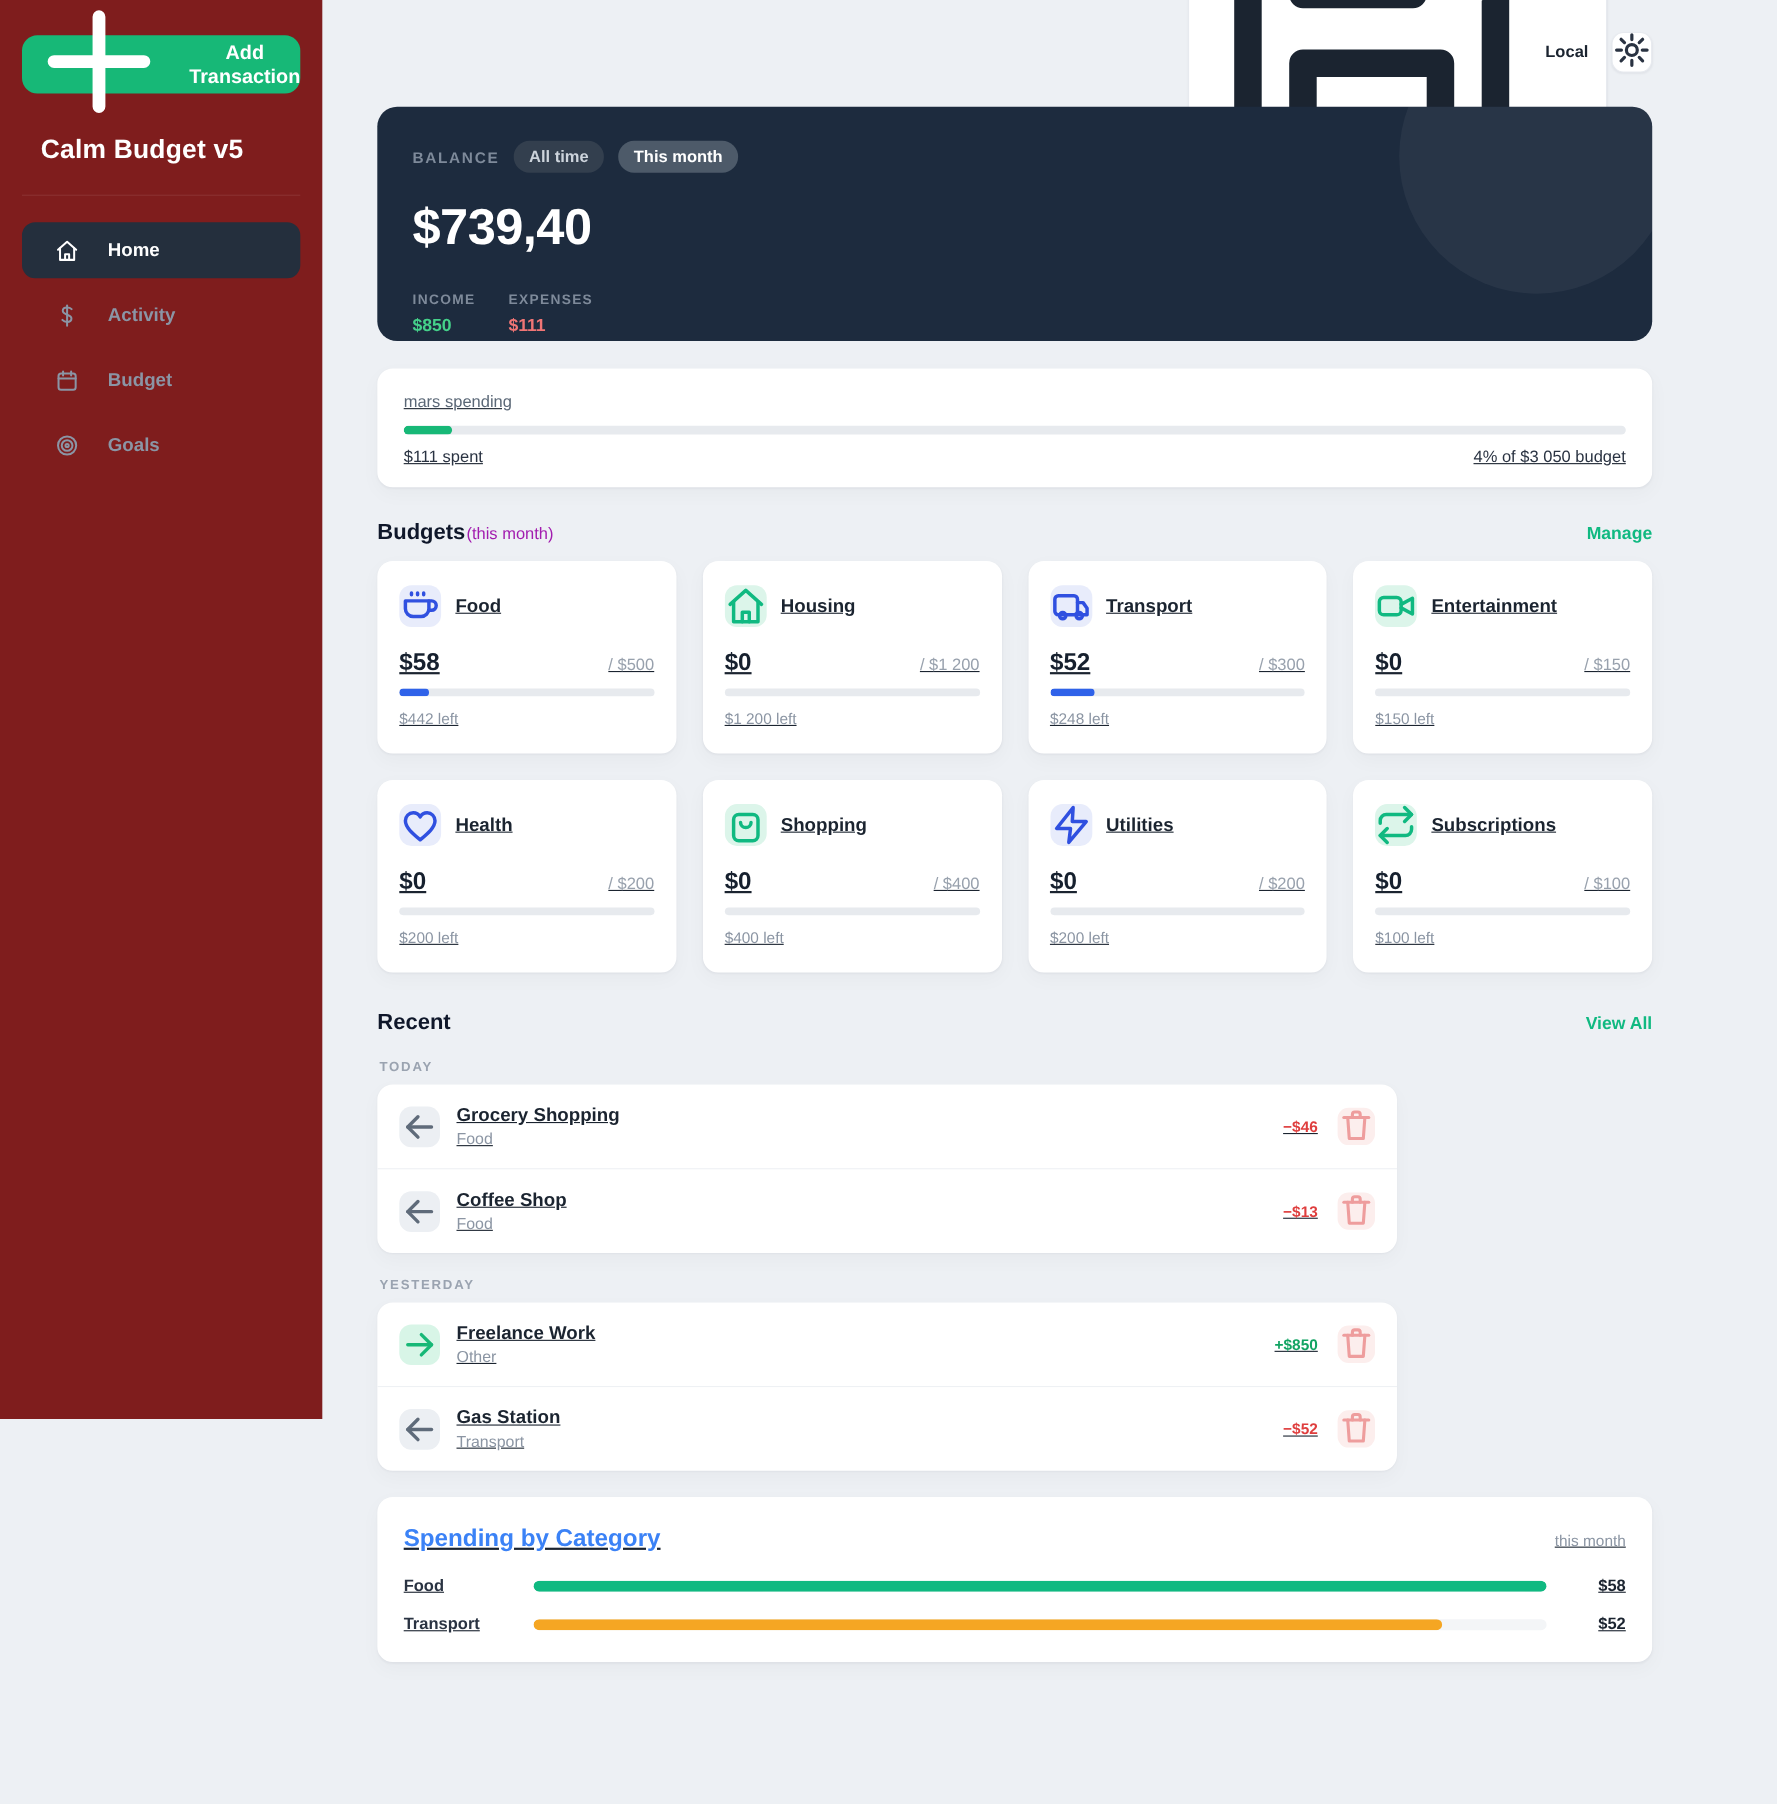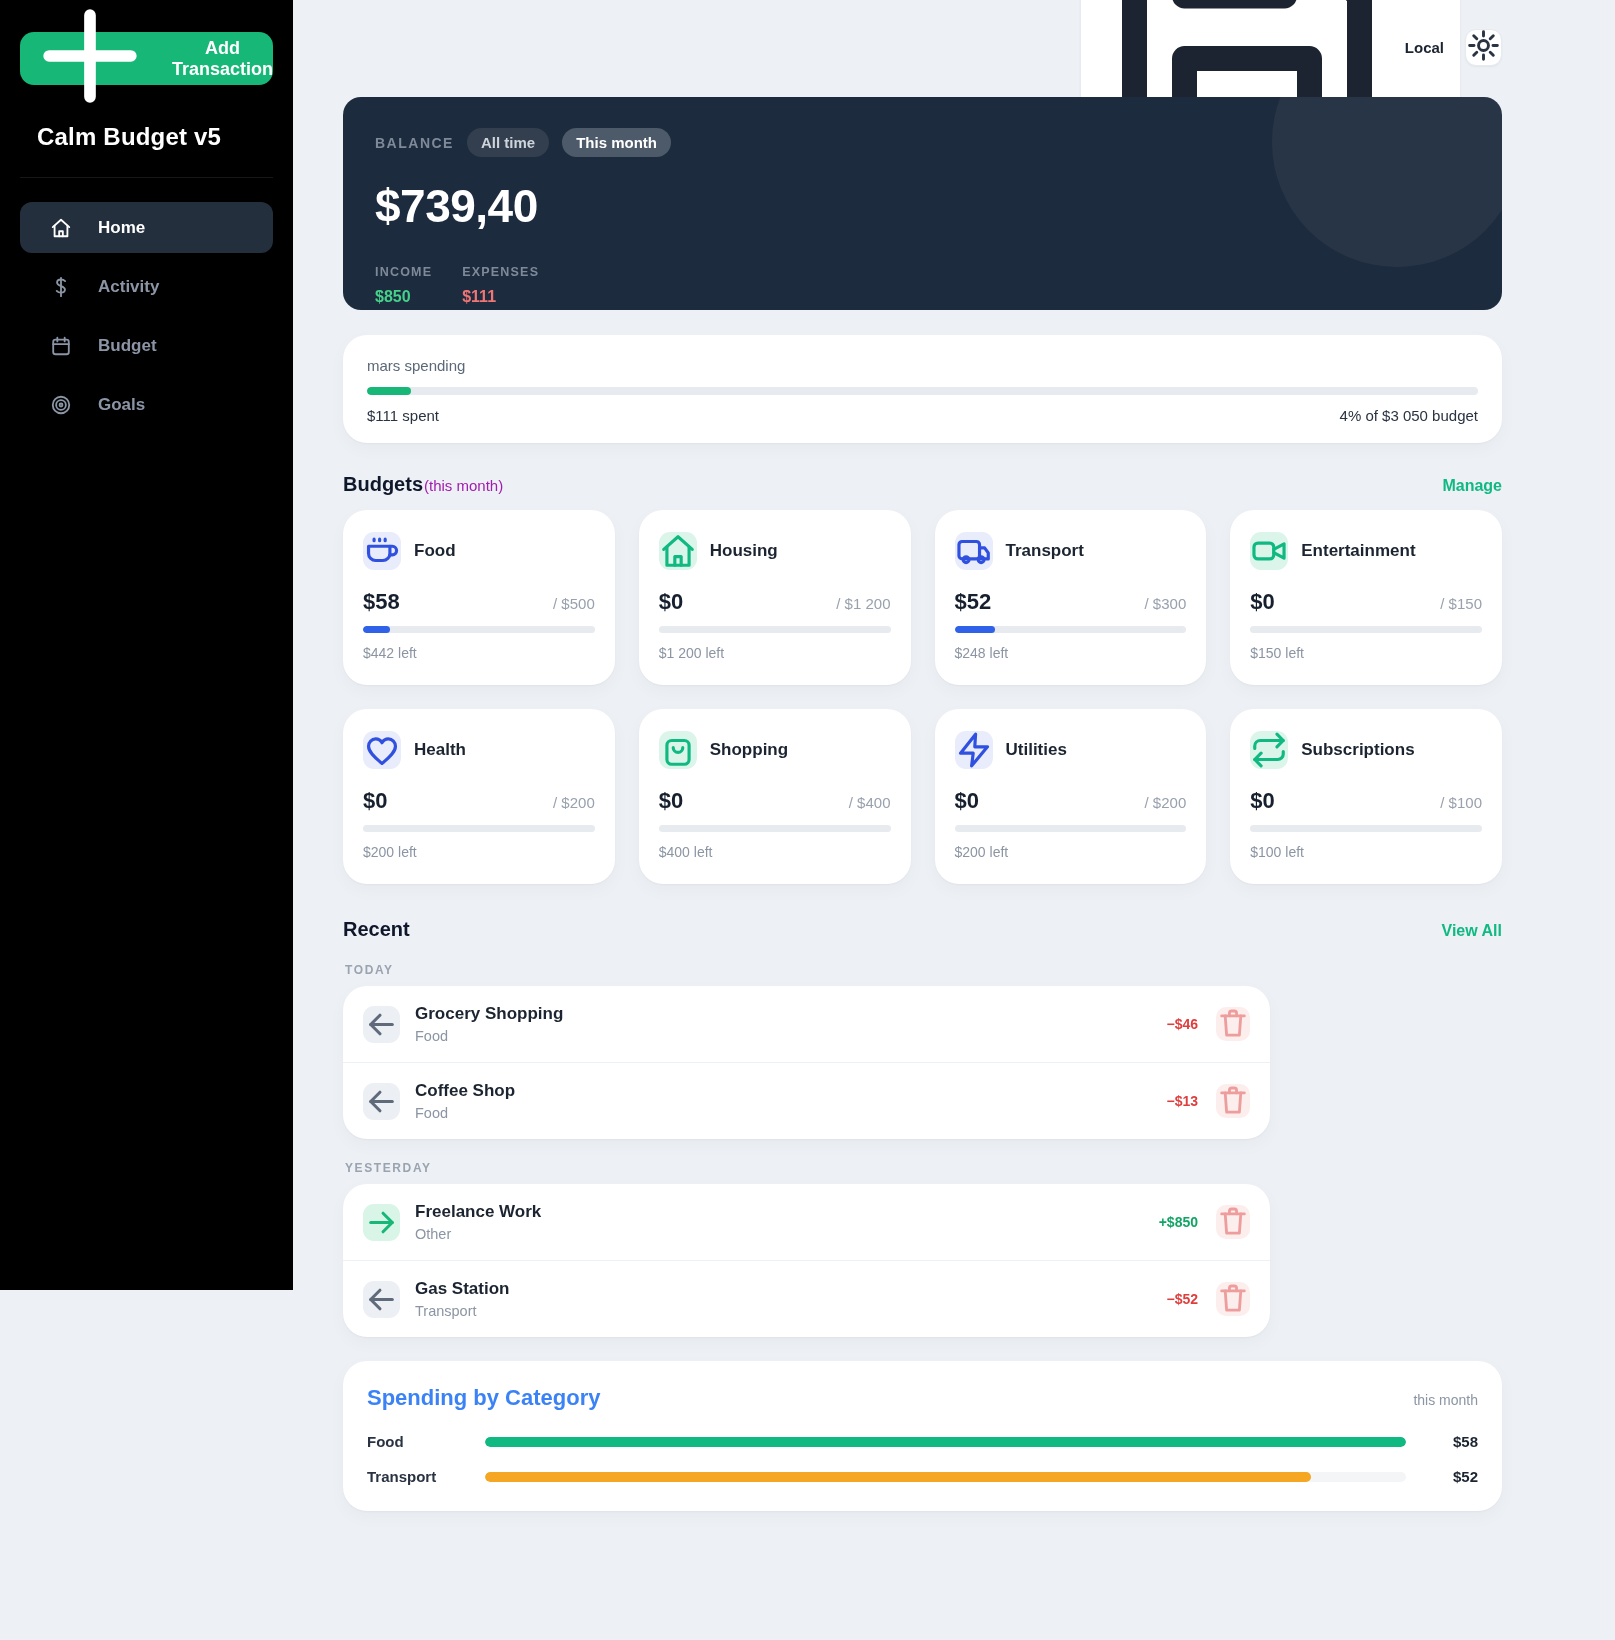--- a/index.html
+++ b/index.html
@@ -9,21 +9,21 @@
     background:#edf0f4;
     color:#1b2430;
     width:1615px; height:1640px;
     overflow:hidden;
   }
   .page { display:flex; width:1615px; height:1640px; }
 
   
   .sidebar {
     width:293px; min-width:293px; height:1290px;
-    background:#000000; padding:32px 20px 0 20px;
+    background:#7f1d1d; padding:32px 20px 0 20px;
   }
   .add-btn {
     display:flex; align-items:center; justify-content:center; gap:12px;
     width:100%; height:53px; border:none; border-radius:14px;
     background:#17b877; color:#fff; font-family:inherit;
     font-size:18px; font-weight:bold; cursor:pointer;
   }
   .add-btn svg { width:20px; height:20px; }
   .app-title { color:#fff; font-size:24px; font-weight:bold; margin:38px 0 0 17px; letter-spacing:.2px; }
   .side-divider { height:1px; background:rgba(255,255,255,.09); margin:26px 0 24px 0; }
@@ -69,21 +69,21 @@
   }
   .range-pill.active { background:#4d5a69; color:#fff; }
   .balance-amount { color:#fff; font-size:46px; font-weight:bold; margin-top:22px; letter-spacing:-.5px; }
   .io-row { display:flex; gap:30px; margin-top:32px; }
   .io-label { color:#7e8a9a; font-size:12.5px; letter-spacing:1.2px; font-weight:600; }
   .io-value { font-size:16px; font-weight:bold; margin-top:9px; }
   .io-value.income { color:#45d18a; }
   .io-value.expense { color:#f07575; }
 
   
-  .wcard { background:#fff; border-radius:24px; box-shadow:0 1px 2px rgba(16,24,40,.04), 0 6px 18px rgba(16,24,40,.03); }
+  .wcard { background:#fff; border-radius:14px; box-shadow:0 1px 2px rgba(16,24,40,.04), 0 6px 18px rgba(16,24,40,.03);text-decoration:underline; }
 
   
   .month-card { margin-top:25px; padding:22px 24px; height:108px; }
   .month-title { color:#5b6877; font-size:15px; }
   .track { background:#e7eaee; border-radius:99px; overflow:hidden; }
   .month-track { height:8px; margin:13px 0 12px 0; }
   .month-fill { height:100%; background:#17b877; border-radius:99px; }
   .month-bottom { display:flex; justify-content:space-between; font-size:15px; color:#2a3342; }
 
   

